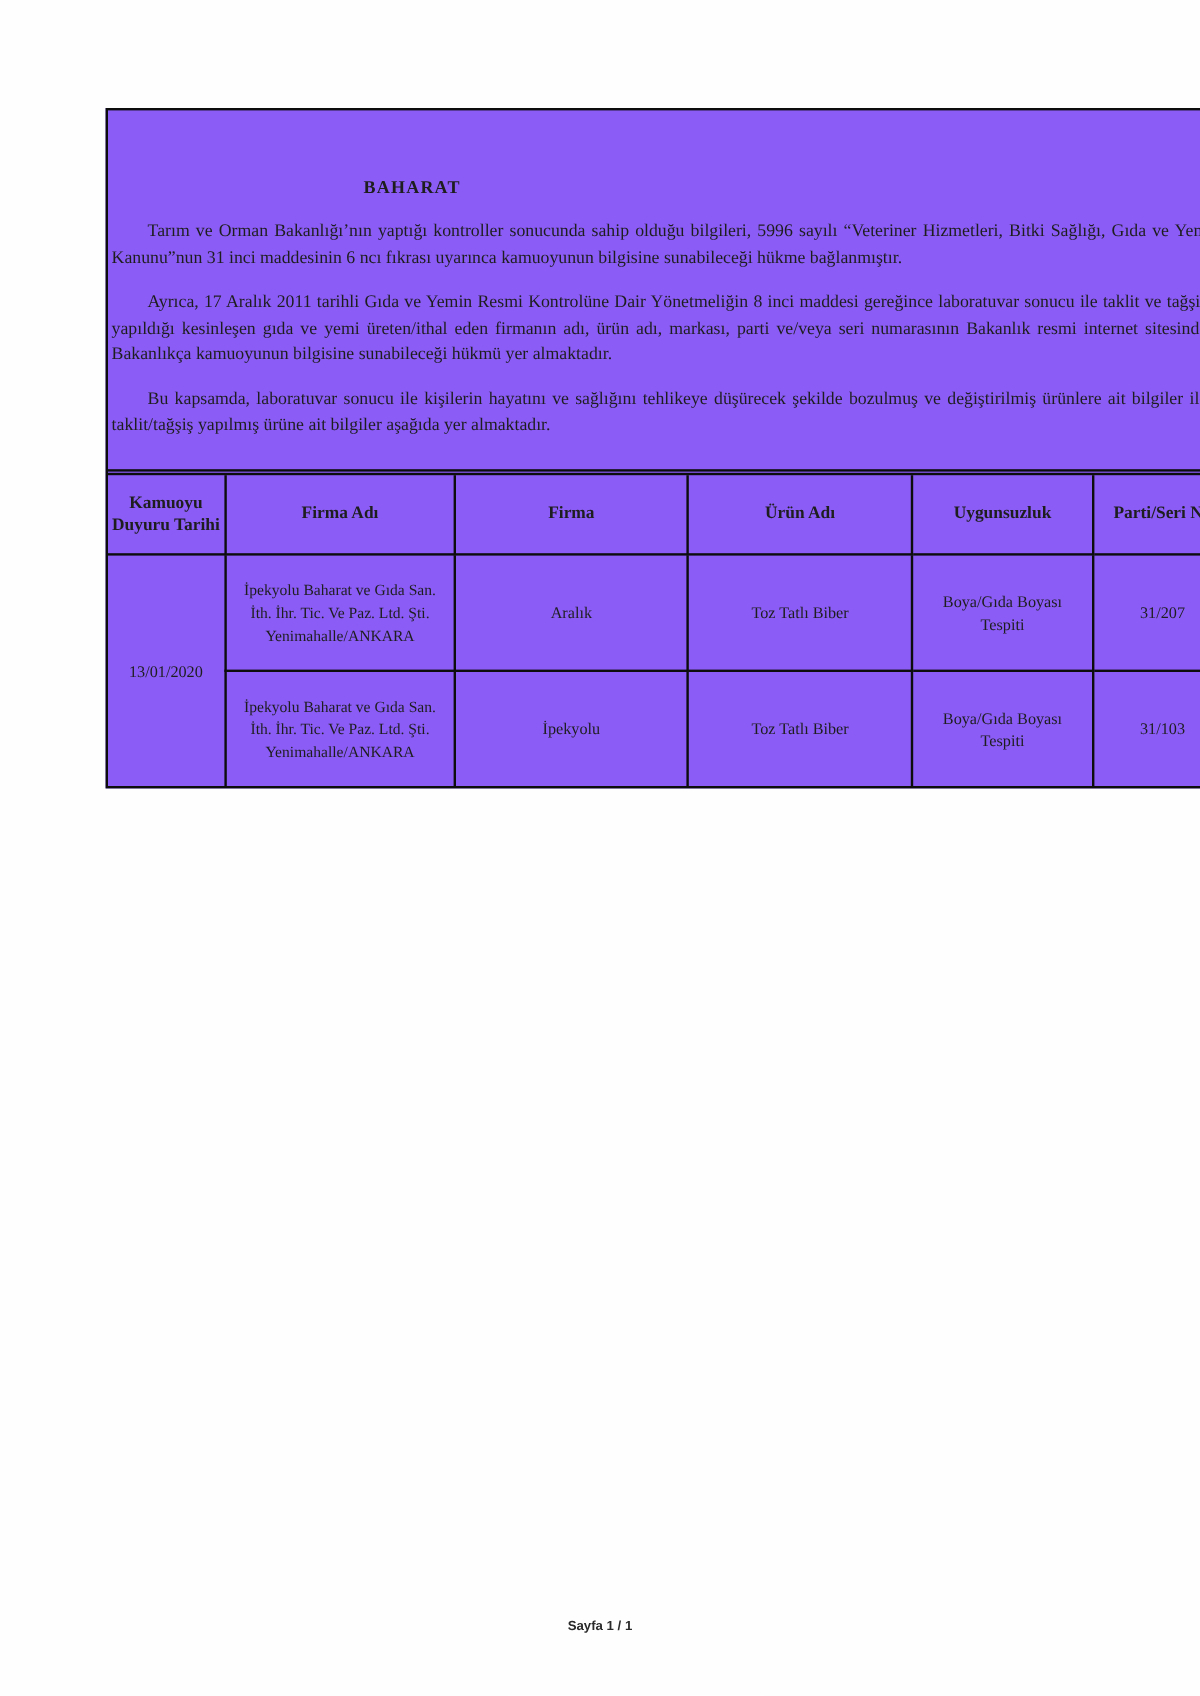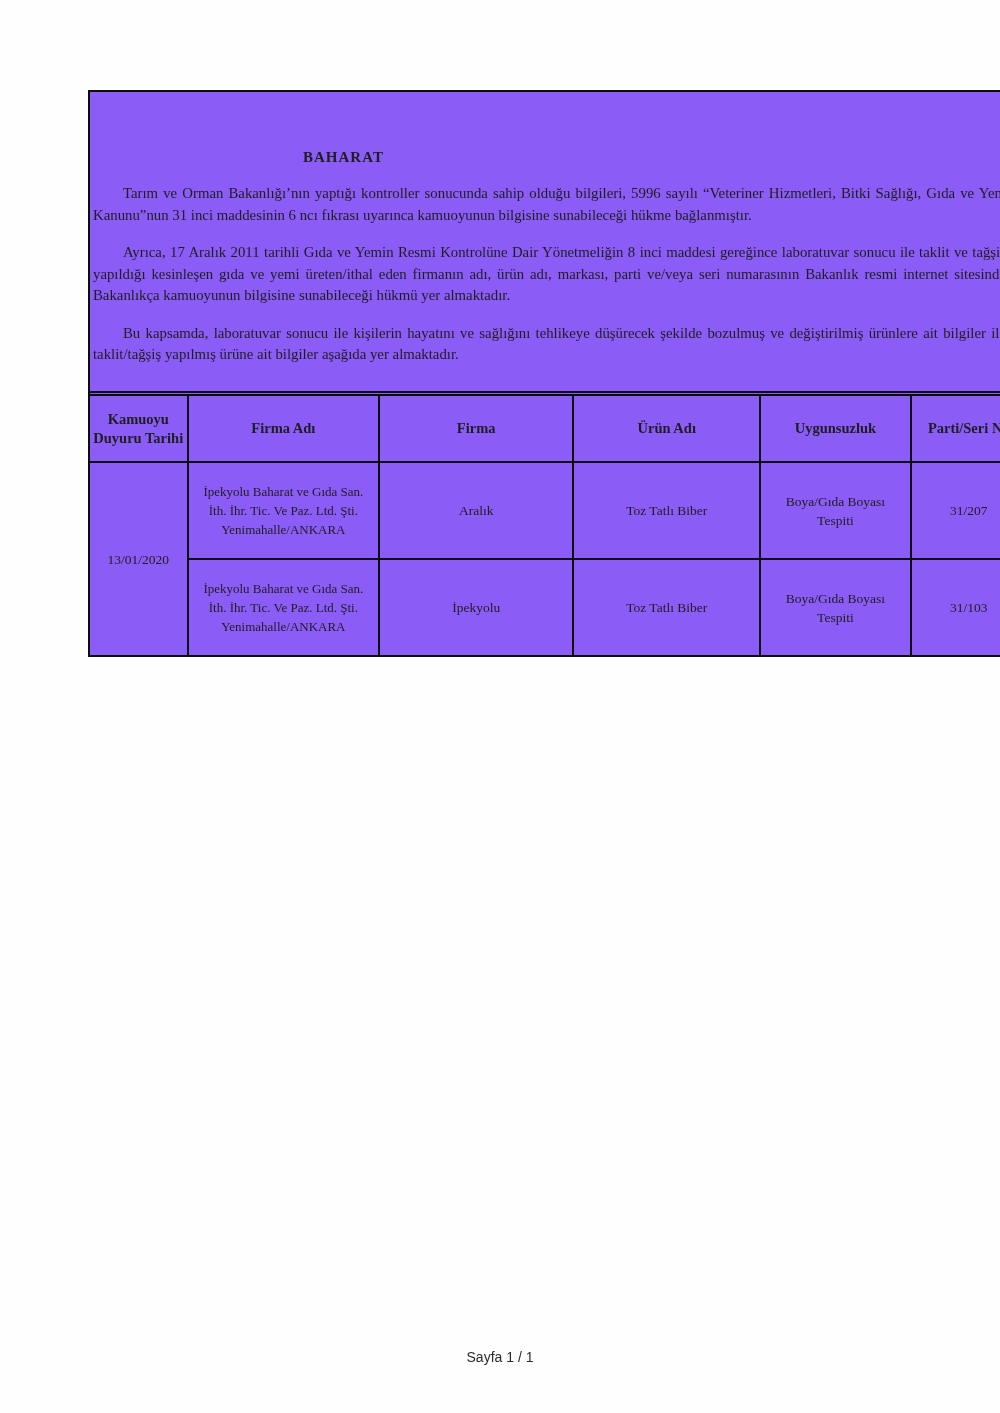--- a/index.html
+++ b/index.html
@@ -88,22 +88,22 @@
   td.cell-uygunsuzluk {
     white-space: pre-line;
   }
   .page-footer {
     position: absolute;
     left: 0;
     top: 1349px;
     width: 100%;
     text-align: center;
     font-family: "Liberation Sans", sans-serif;
-    font-size: 14px;
-    font-weight: normal;
+    font-size: 11px;
+    font-weight: bold;
     color: #2a2a2a;
   }
 </style>
 </head>
 <body>
 
 <div class="page">
   <div class="doc-box">
 
     <div class="text-section">

